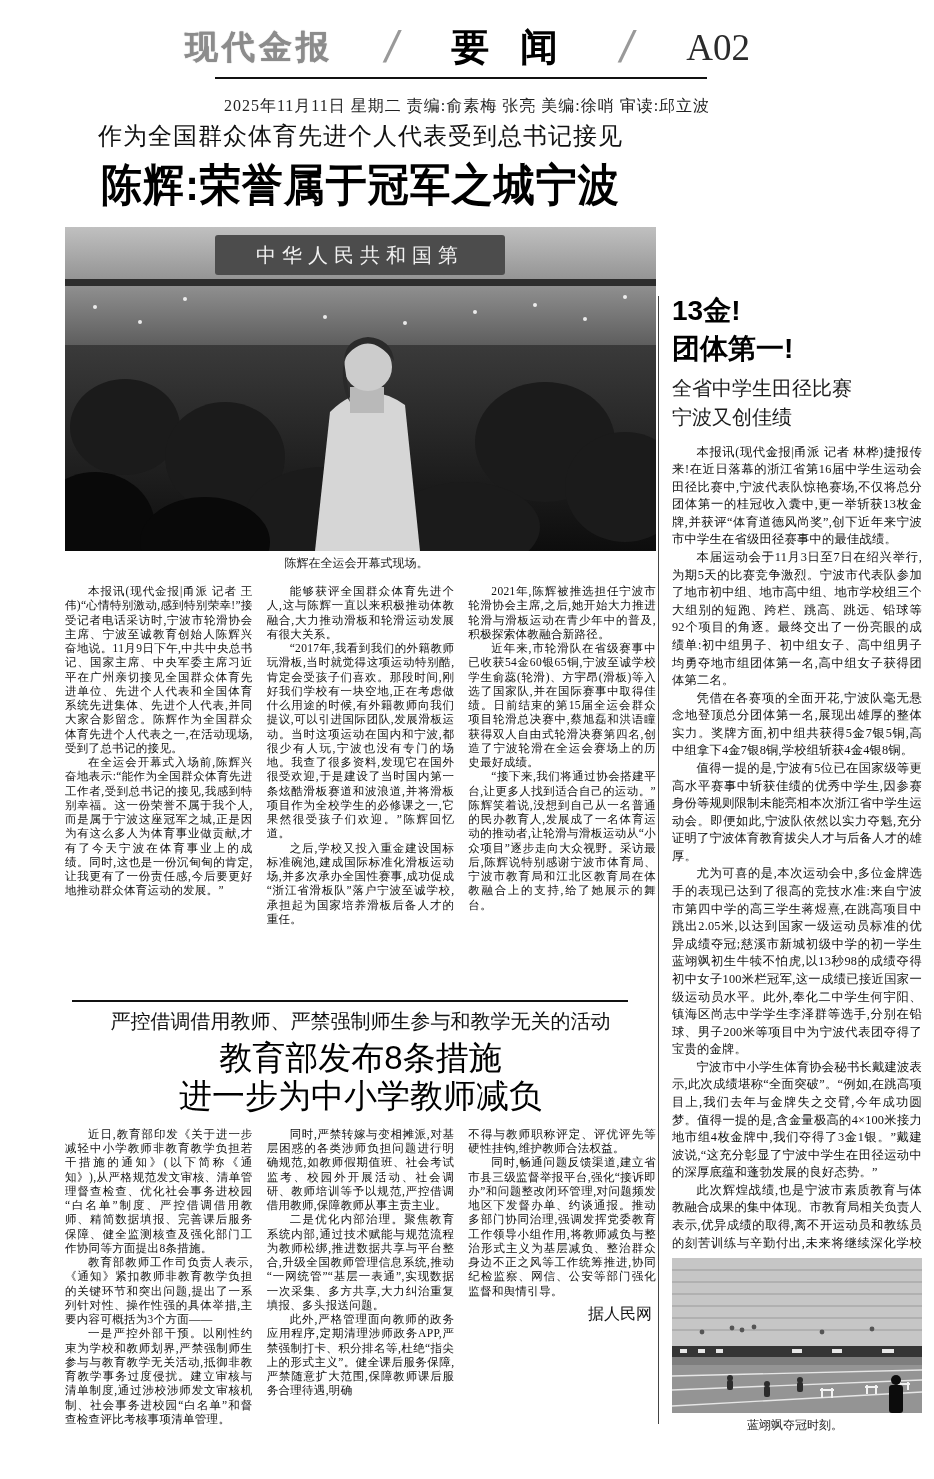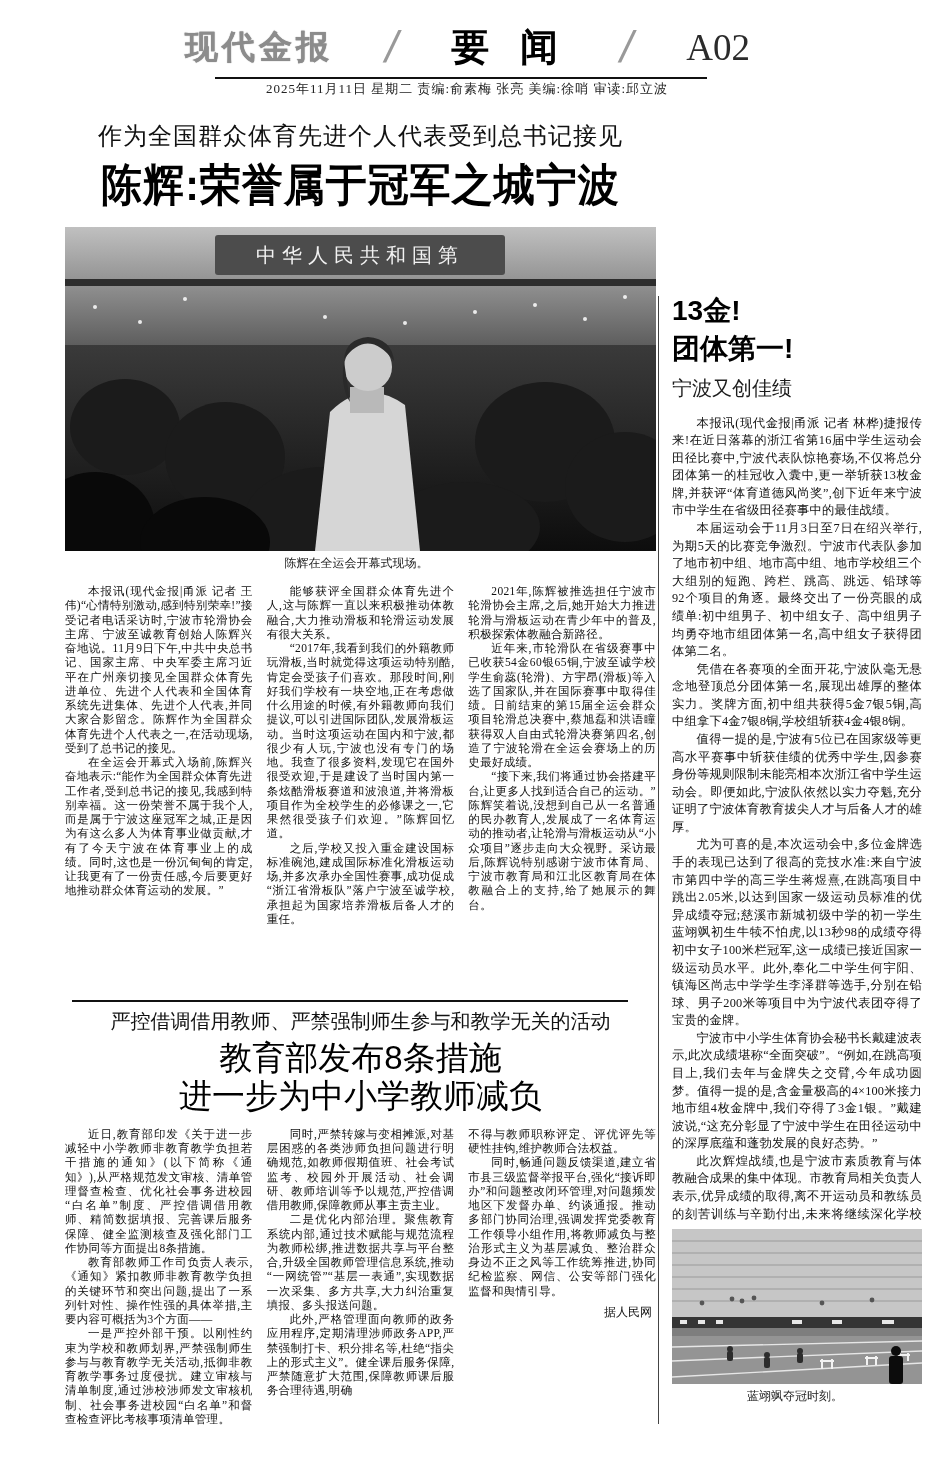--- a/index.html
+++ b/index.html
@@ -11,22 +11,22 @@
   .masthead{position:absolute;left:185px;top:18px;width:565px;height:58px;
     display:flex;align-items:center;justify-content:space-between;}
   .paper-name{font-size:33px;font-weight:bold;color:#8c8c8c;letter-spacing:4px;
     font-family:"Liberation Serif",serif;text-shadow:0 0 1px #777;}
   .mh-slash{font-size:44px;color:#999;font-weight:100;transform:skewX(-12deg);
     font-family:"Liberation Sans",sans-serif;}
   .section-name{font-size:38px;font-weight:bold;color:#000;letter-spacing:10px;
     font-family:"Liberation Sans","DejaVu Sans",sans-serif;}
   .page-no{font-size:37px;color:#2b2b2b;font-family:"Liberation Serif",serif;}
   .mh-rule{position:absolute;left:215px;top:77px;width:492px;height:2px;background:#111;}
-  .date-line{position:absolute;left:0;top:80px;width:934px;text-align:center;
-    font-size:13px;color:#222;letter-spacing:1px;}
+  .date-line{position:absolute;left:0;top:96px;width:934px;text-align:center;
+    font-size:16px;color:#222;letter-spacing:1px;}
   
   .a1{position:absolute;left:65px;top:118px;width:591px;}
   .a1-kicker{font-size:24px;color:#111;text-align:center;letter-spacing:1px;
     font-family:"Liberation Sans","DejaVu Sans",sans-serif;margin:2px 0 6px 0;}
   .a1-headline{font-size:41px;font-weight:bold;color:#000;text-align:center;
     letter-spacing:1px;font-family:"Liberation Sans","DejaVu Sans",sans-serif;
     transform:scaleY(1.08);margin:0 0 14px 0;}
   .photo1{width:591px;height:324px;display:block;background:#101010;}
   .caption{font-size:12px;color:#222;text-align:center;padding:4px 8px 0 0;}
   .cols{display:flex;gap:14px;margin-top:12px;text-align:justify;overflow:hidden;}
@@ -37,21 +37,21 @@
   .col p.cont{text-indent:0;}
   
   .mid-rule{position:absolute;left:72px;top:1000px;width:556px;height:2px;background:#111;}
   
   .a2{position:absolute;left:65px;top:1008px;width:591px;}
   .a2-kicker{font-size:20px;color:#111;text-align:center;
     font-family:"Liberation Sans","DejaVu Sans",sans-serif;margin:0 0 4px 0;}
   .a2-headline{font-size:33px;font-weight:normal;color:#000;text-align:center;
     line-height:1.15;font-family:"Liberation Sans","DejaVu Sans",sans-serif;margin:0 0 12px 0;}
   .a2 .cols{height:348px;}
-  .source{text-align:right;font-size:12px;color:#111;margin-top:6px;padding-right:4px;}
+  .source{text-align:right;font-size:16px;color:#111;margin-top:6px;padding-right:4px;}
   
   .vrule{position:absolute;left:658px;top:296px;width:1px;height:1128px;background:#444;}
   .sb{position:absolute;left:672px;top:292px;width:250px;}
   .sb-head{font-size:28px;font-weight:bold;color:#000;line-height:1.35;
     font-family:"Liberation Sans","DejaVu Sans",sans-serif;}
   .sb-subhead{font-size:20px;color:#1c1c1c;line-height:1.45;margin-top:6px;
     font-family:"Liberation Sans","DejaVu Sans",sans-serif;}
   .sb-body{margin-top:12px;height:806px;overflow:hidden;text-align:justify;}
   .sb-body p{margin:0;font-size:12.3px;line-height:1.43;text-indent:2em;
     letter-spacing:.2px;color:#111;}
@@ -173,20 +173,21 @@
     </div>
   </div>
 
   <div class="vrule"></div>
   <div class="sb">
     <div class="sb-head">
       <div>13金!</div>
       <div>团体第一!</div>
     </div>
     <div class="sb-subhead">
+      <div>全省中学生田径比赛</div>
       <div>宁波又创佳绩</div>
     </div>
     <div class="sb-body">
       <p>本报讯(现代金报|甬派 记者 林桦)捷报传来!在近日落幕的浙江省第16届中学生运动会田径比赛中,宁波代表队惊艳赛场,不仅将总分团体第一的桂冠收入囊中,更一举斩获13枚金牌,并获评“体育道德风尚奖”,创下近年来宁波市中学生在省级田径赛事中的最佳战绩。</p>
       <p>本届运动会于11月3日至7日在绍兴举行,为期5天的比赛竞争激烈。宁波市代表队参加了地市初中组、地市高中组、地市学校组三个大组别的短跑、跨栏、跳高、跳远、铅球等92个项目的角逐。最终交出了一份亮眼的成绩单:初中组男子、初中组女子、高中组男子均勇夺地市组团体第一名,高中组女子获得团体第二名。</p>
       <p>凭借在各赛项的全面开花,宁波队毫无悬念地登顶总分团体第一名,展现出雄厚的整体实力。奖牌方面,初中组共获得5金7银5铜,高中组拿下4金7银8铜,学校组斩获4金4银8铜。</p>
       <p>值得一提的是,宁波有5位已在国家级等更高水平赛事中斩获佳绩的优秀中学生,因参赛身份等规则限制未能亮相本次浙江省中学生运动会。即便如此,宁波队依然以实力夺魁,充分证明了宁波体育教育拔尖人才与后备人才的雄厚。</p>
       <p>尤为可喜的是,本次运动会中,多位金牌选手的表现已达到了很高的竞技水准:来自宁波市第四中学的高三学生蒋煜熹,在跳高项目中跳出2.05米,以达到国家一级运动员标准的优异成绩夺冠;慈溪市新城初级中学的初一学生蓝翊飒初生牛犊不怕虎,以13秒98的成绩夺得初中女子100米栏冠军,这一成绩已接近国家一级运动员水平。此外,奉化二中学生何宇阳、镇海区尚志中学学生李泽群等选手,分别在铅球、男子200米等项目中为宁波代表团夺得了宝贵的金牌。</p>
       <p>宁波市中小学生体育协会秘书长戴建波表示,此次成绩堪称“全面突破”。“例如,在跳高项目上,我们去年与金牌失之交臂,今年成功圆梦。值得一提的是,含金量极高的4×100米接力地市组4枚金牌中,我们夺得了3金1银。”戴建波说,“这充分彰显了宁波中学生在田径运动中的深厚底蕴和蓬勃发展的良好态势。”</p>
       <p>此次辉煌战绩,也是宁波市素质教育与体教融合成果的集中体现。市教育局相关负责人表示,优异成绩的取得,离不开运动员和教练员的刻苦训练与辛勤付出,未来将继续深化学校体育工作,为青少年健康成长和体育后备人才培养提供更广阔的舞台。</p>

